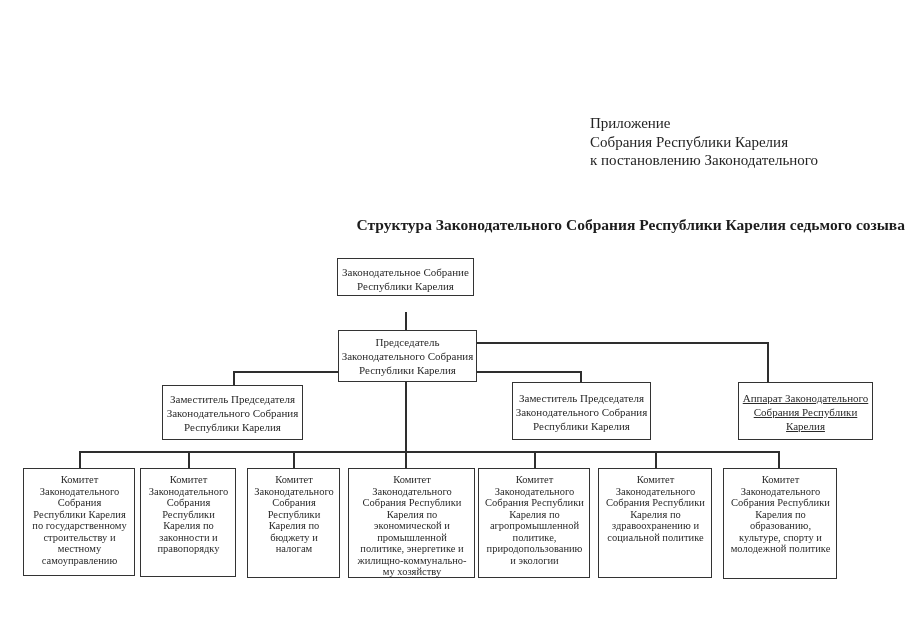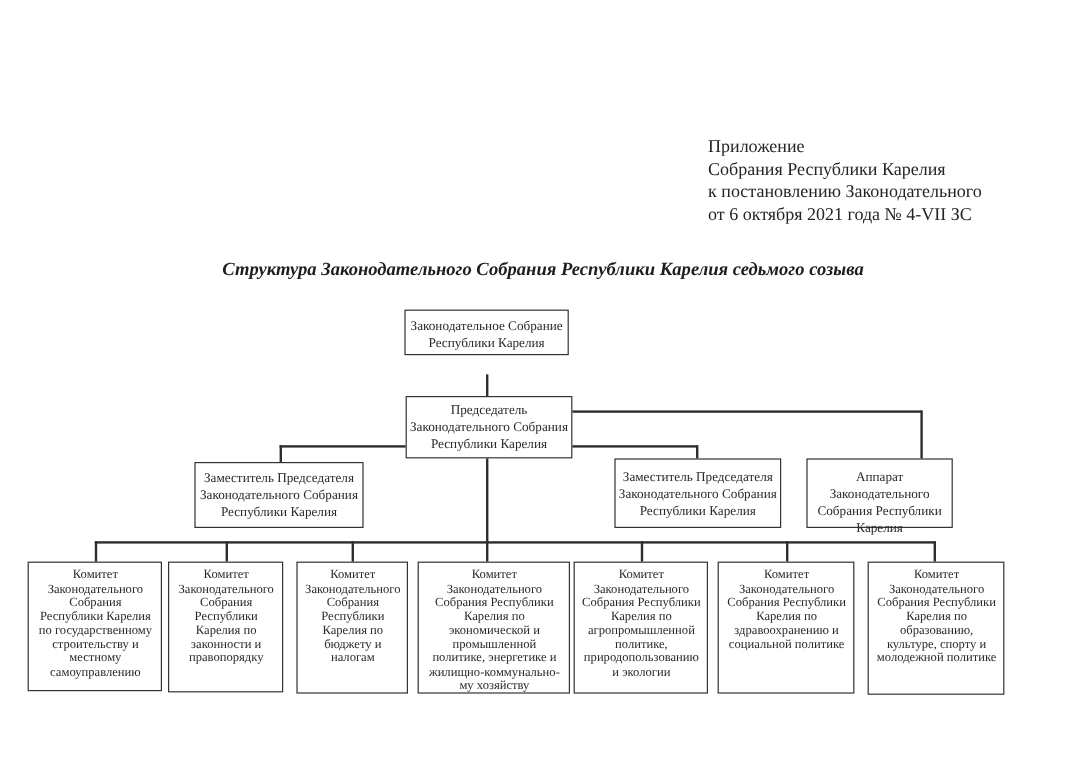--- a/index.html
+++ b/index.html
@@ -21,25 +21,24 @@
     font-size: 15px;
     line-height: 18.5px;
     color: #242424;
     white-space: nowrap;
   }
   .title {
     position: absolute;
     left: 0;
     top: 194px;
     width: 905px;
-    text-align: center;
+    text-align: right;
     font-size: 15.5px;
     font-weight: bold;
     color: #1d1d1d;
-    font-style: italic;
   }
   .node {
     position: absolute;
     box-sizing: border-box;
     border: 1.5px solid #333333;
     background: #ffffff;
     text-align: center;
     white-space: pre-line;
     color: #2a2a2a;
   }
@@ -52,41 +51,40 @@
 </style>
 </head>
 <body>
 
 <div id="page">
 
   <div class="hdr">
     <div>Приложение</div>
     <div>Собрания Республики Карелия</div>
     <div>к постановлению Законодательного</div>
-    <div>от 6 октября 2021 года № 4-VII ЗС</div>
   </div>
 
   <div class="title">Структура Законодательного Собрания Республики Карелия седьмого созыва</div>
 
   <div class="node lvl" style="left:337px; top:236px; width:137px; height:38px;">Законодательное Собрание
 Республики Карелия</div>
 
   <div class="node lvl" style="left:338px; top:308px; width:139px; height:52px; padding-top:4px;">Председатель
 Законодательного Собрания
 Республики Карелия</div>
 
   <div class="node lvl" style="left:162px; top:363px; width:141px; height:55px;">Заместитель Председателя
 Законодательного Собрания
 Республики Карелия</div>
 
   <div class="node lvl" style="left:512px; top:360px; width:139px; height:58px; padding-top:8px;">Заместитель Председателя
 Законодательного Собрания
 Республики Карелия</div>
 
-  <div class="node lvl" style="left:672px; top:360px; width:122px; height:58px; padding-top:8px;">Аппарат Законодательного
+  <div class="node lvl" style="left:738px; top:360px; width:135px; height:58px; padding-top:8px;text-decoration:underline;">Аппарат Законодательного
 Собрания Республики
 Карелия</div>
 
   <div class="node com" style="left:23px;  top:446px; width:112px; height:108px;">Комитет
 Законодательного
 Собрания
 Республики Карелия
 по государственному
 строительству и
 местному

